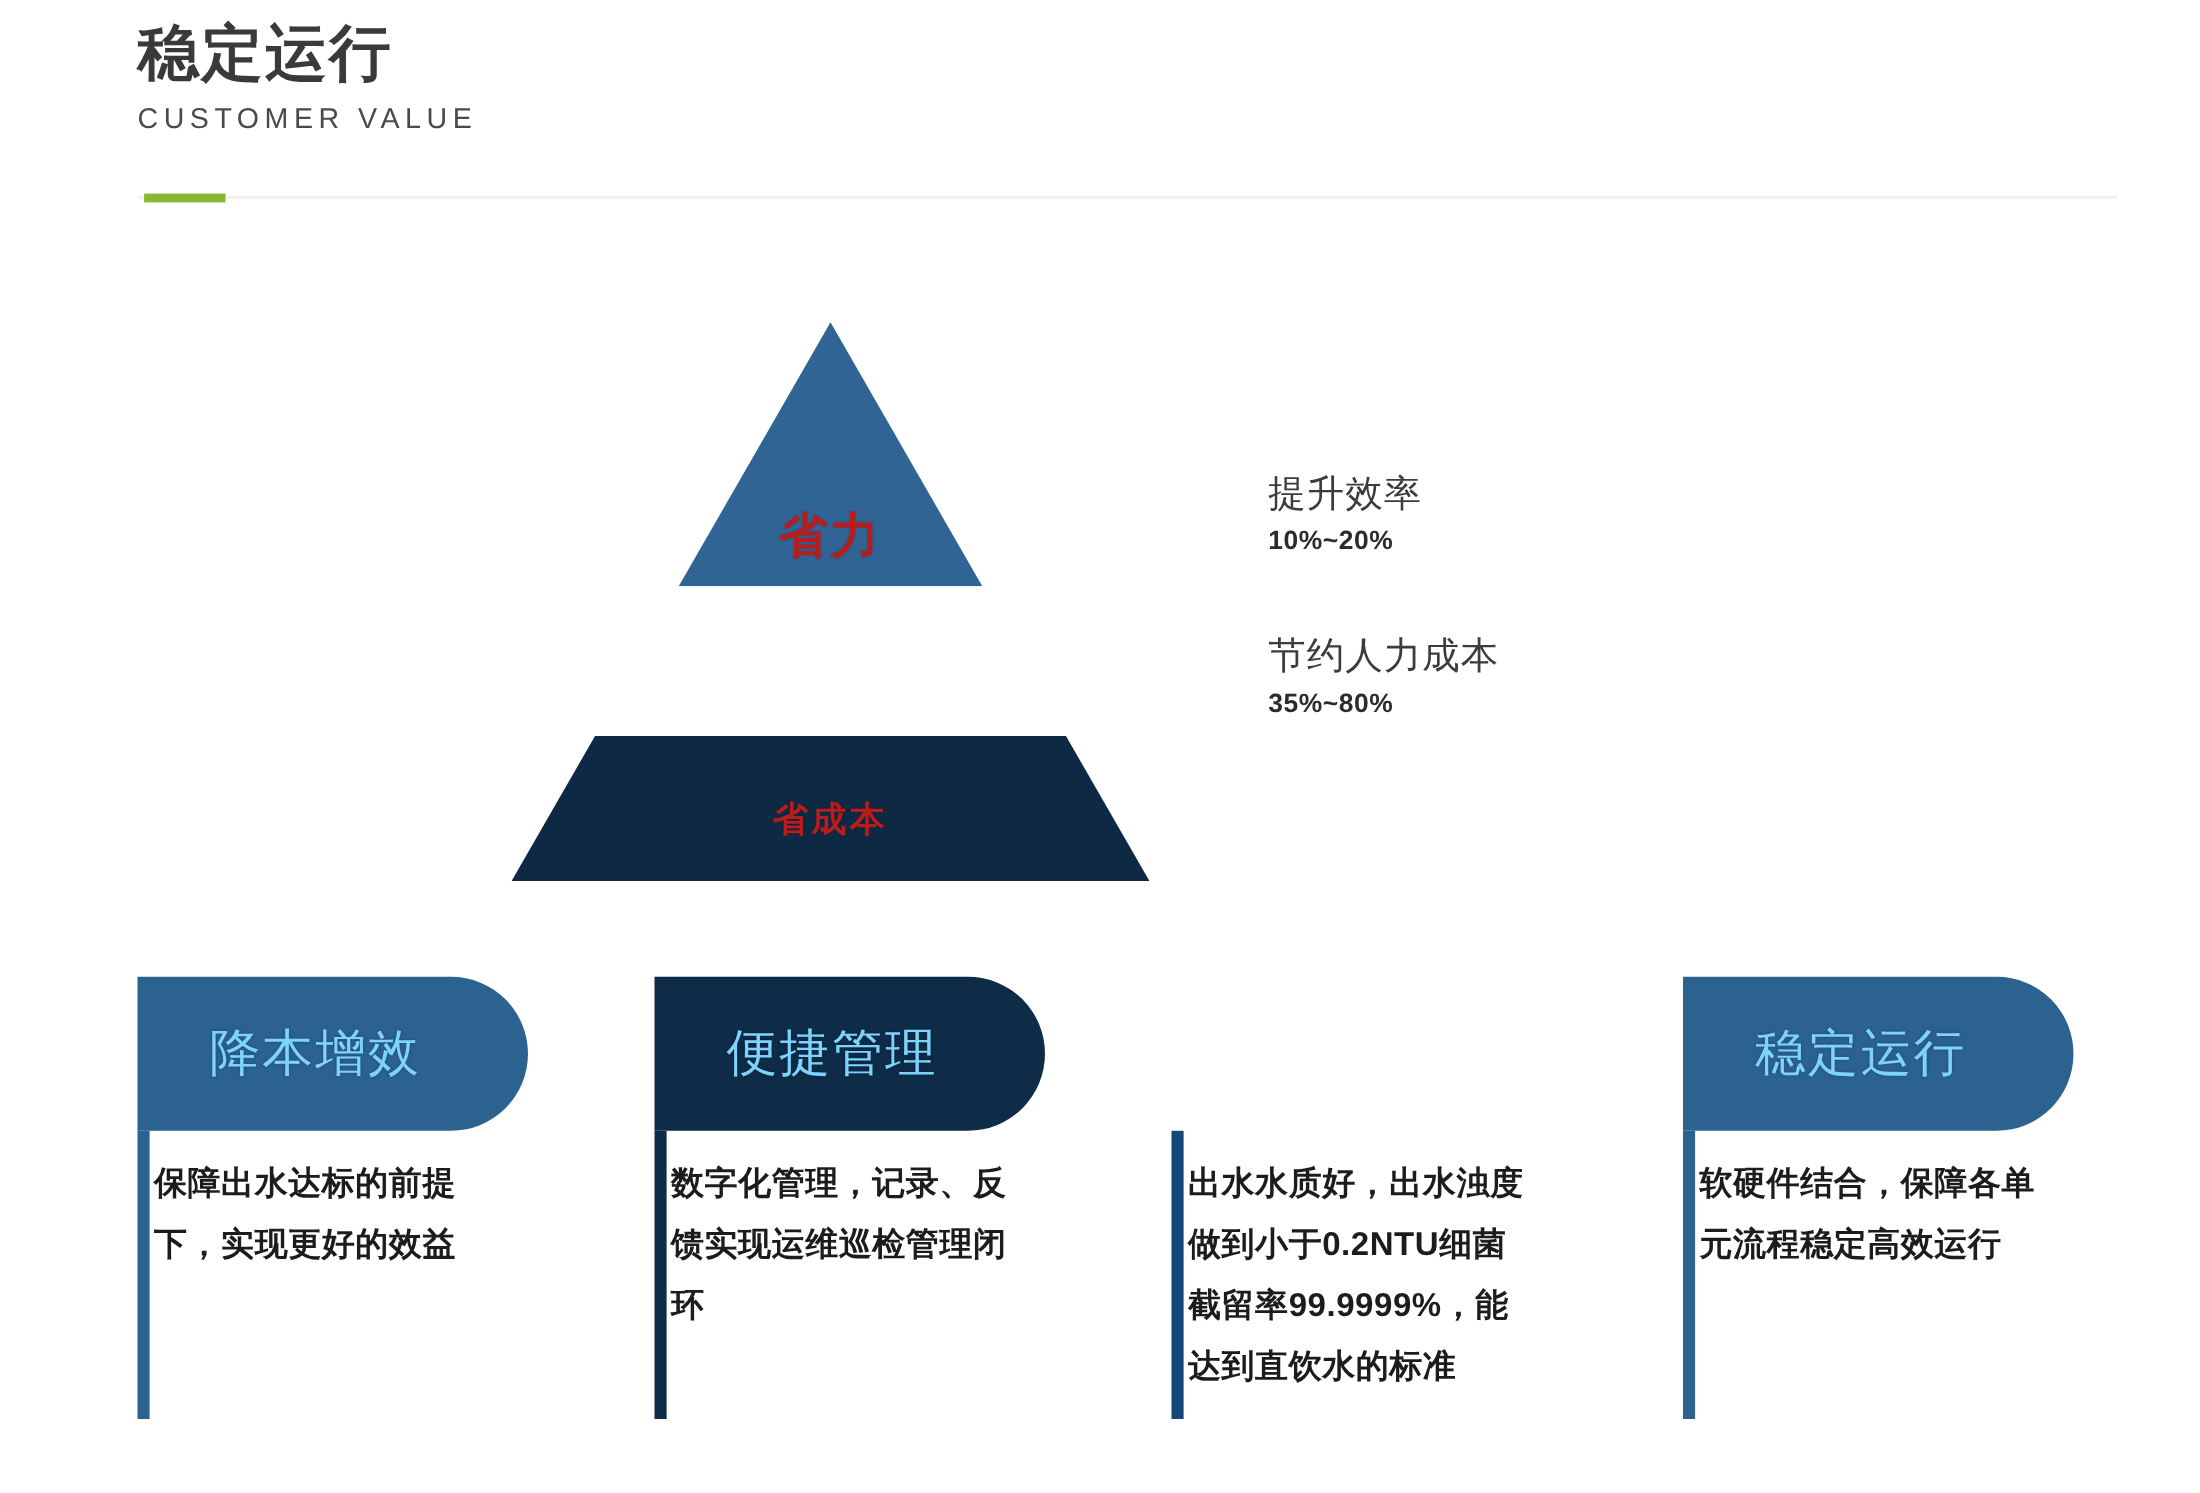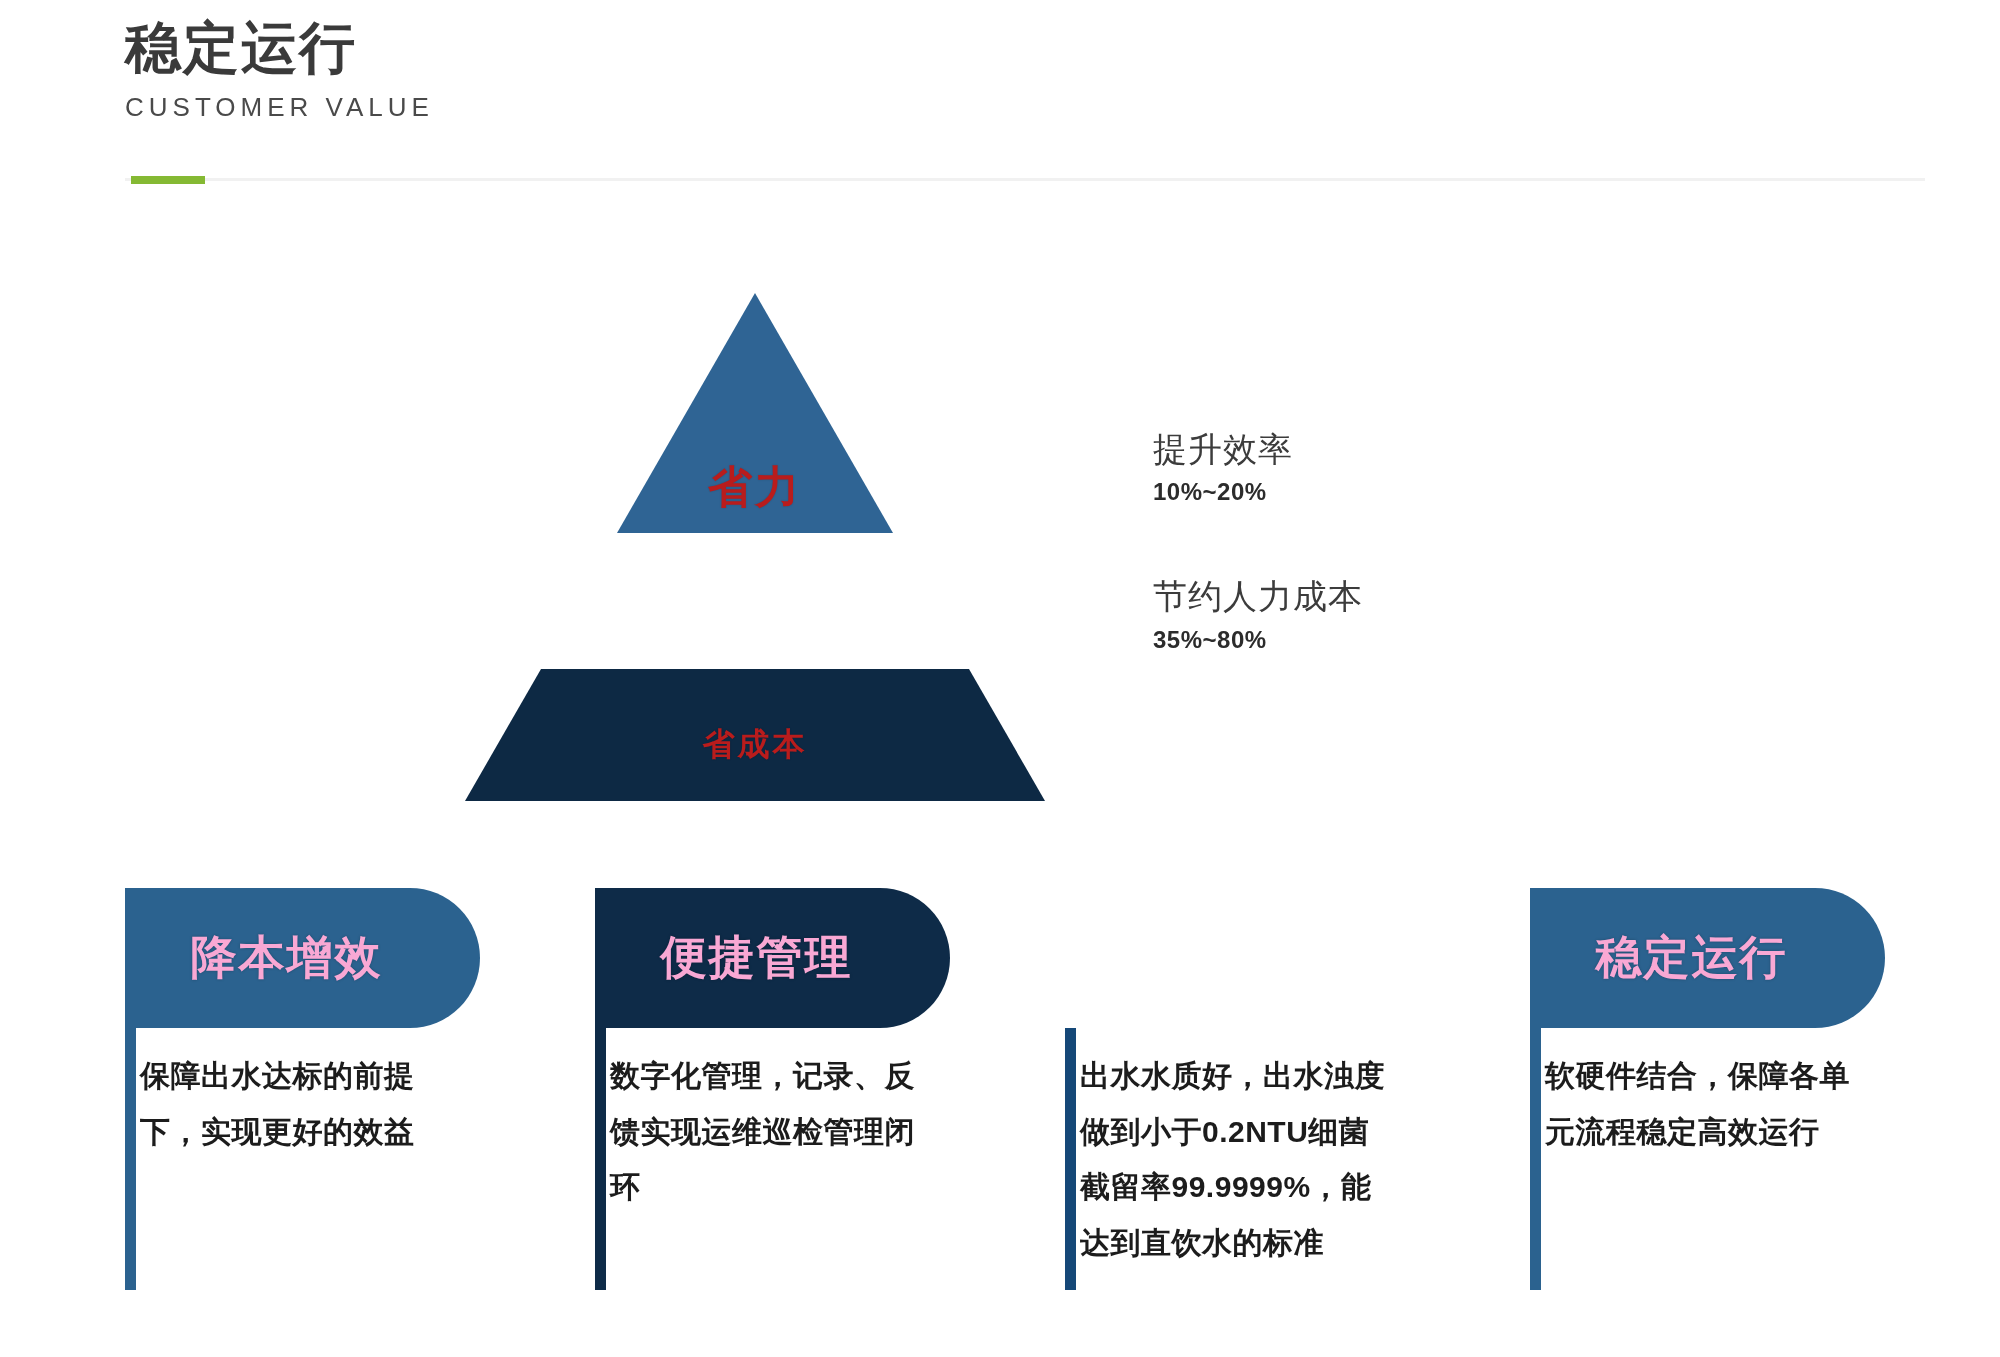--- a/index.html
+++ b/index.html
@@ -63,21 +63,21 @@
   .card:nth-child(3) { left:940px; }
   .card:nth-child(4) { left:1405px; }
 
   .card-head {
     position:absolute; left:0; top:0;
     width:355px; height:140px;
     border-radius:0 70px 70px 0;
     display:flex; align-items:center; justify-content:center;
   }
   .card-head-text {
-    color:#f9a8d4; font-size:46px; font-weight:bold;
+    color:#7dd3fc; font-size:46px; font-weight:normal;
     letter-spacing:2px;
     text-shadow:0 0 3px rgba(0,0,0,.25);
     transform:translateX(-16px);
   }
   .card-bar {
     position:absolute; left:0; top:140px;
     width:11px; height:262px;
   }
   .card-body {
     position:absolute; left:15px; top:160px; width:318px;

